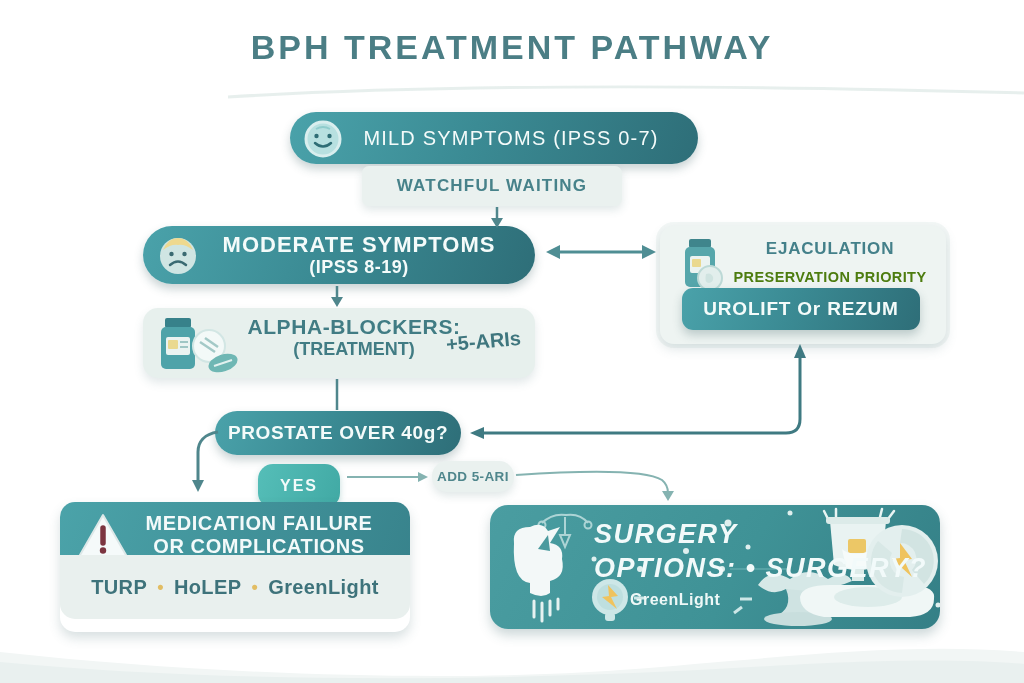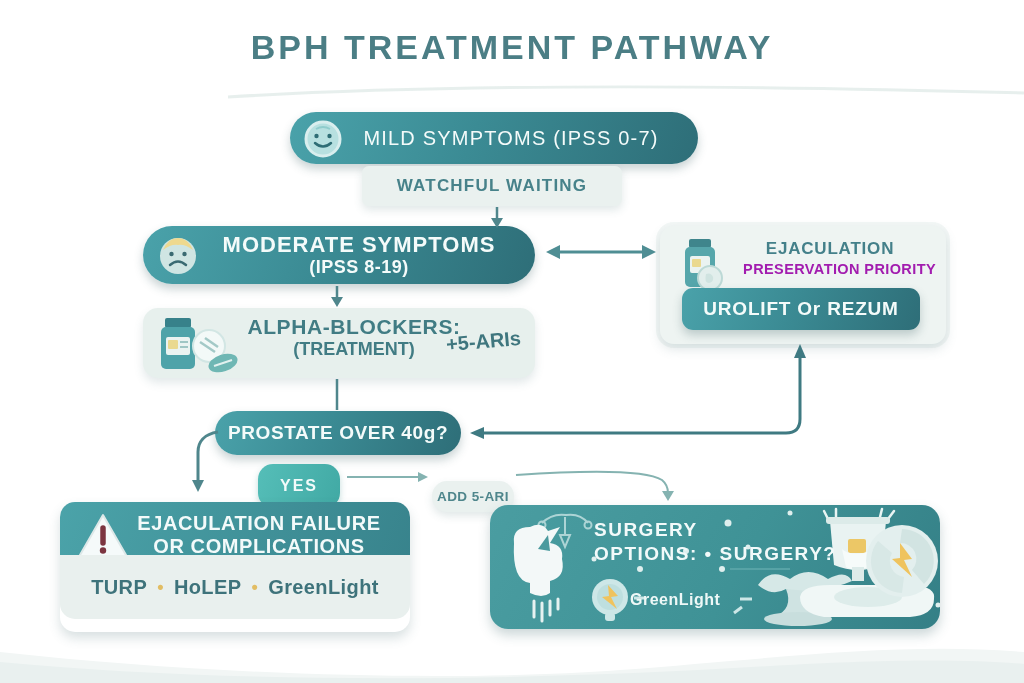--- a/index.html
+++ b/index.html
@@ -37,21 +37,21 @@
   #moderate{left:143px;top:226px;width:392px;height:58px;border-radius:29px;}
   #moderate .l1{font-size:22px;font-weight:700;letter-spacing:1px;}
   #moderate .l2{font-size:18px;font-weight:700;letter-spacing:.5px;}
   #moderate .tx{margin-left:40px;}
   #moderate-icon{position:absolute;left:12px;top:6px;}
   
   #ejac{left:660px;top:226px;width:286px;height:118px;border-radius:14px;background:#eef4f2;
     box-shadow:0 5px 12px rgba(70,110,115,.18), 0 0 0 4px rgba(233,241,239,.55);}
   #ejac .hdr{position:absolute;left:64px;top:13px;width:212px;}
   #ejac .l1{font-size:17px;font-weight:700;letter-spacing:.8px;color:#44808a;text-align:center;}
-  #ejac .l2{font-size:14.5px;font-weight:700;letter-spacing:.4px;color:#a21caf;text-align:right;margin-top:2px;}
+  #ejac .l2{font-size:14.5px;font-weight:700;letter-spacing:.4px;color:#4d7c0f;text-align:center;margin-top:10px;}
   #ejac-btn{position:absolute;left:22px;top:62px;width:238px;height:42px;border-radius:11px;
     font-size:19px;font-weight:700;letter-spacing:.8px;}
   #ejac-icon{position:absolute;left:20px;top:10px;}
   
   #alpha{left:143px;top:308px;width:392px;height:70px;border-radius:15px;background:#e7f0ed;
     box-shadow:0 5px 10px rgba(70,110,115,.15);}
   #alpha .tx{position:absolute;left:96px;top:7px;width:230px;color:#417c84;}
   #alpha .l1{font-size:21px;font-weight:700;letter-spacing:.6px;}
   #alpha .l2{font-size:18px;font-weight:700;}
   #alpha-ann{position:absolute;right:14px;top:22px;font-size:20px;font-weight:700;
@@ -61,40 +61,40 @@
   #prostate{left:215px;top:411px;width:246px;height:44px;border-radius:22px;
     font-size:19px;font-weight:700;letter-spacing:.6px;}
   
   #yes{left:258px;top:464px;width:82px;height:44px;border-radius:15px;
     background:linear-gradient(110deg,#55beb8,#41a9a4);
     box-shadow:0 3px 6px rgba(60,140,135,.3);
     display:flex;align-items:center;justify-content:center;
     color:#f2fbfa;font-size:16px;font-weight:700;letter-spacing:2px;}
   #add5ari{left:432px;top:461px;width:82px;height:31px;border-radius:15px;
     display:flex;align-items:center;justify-content:center;
-    font-size:13.5px;font-weight:700;letter-spacing:.4px;color:#4f868c;margin-top:20px;}
+    font-size:13.5px;font-weight:700;letter-spacing:.4px;color:#4f868c;}
   
   #medfail{left:60px;top:502px;width:350px;height:130px;border-radius:15px;
     box-shadow:0 6px 12px rgba(60,100,105,.2);}
   #medfail-hdr{position:absolute;left:0;top:0;width:350px;height:66px;border-radius:15px 15px 0 0;
     background:linear-gradient(110deg,#4ba3a9 0%,#38838c 100%);
     display:flex;align-items:center;justify-content:center;}
   #medfail-hdr .tx{margin-left:48px;color:#f3fafa;}
   #medfail-hdr .l1,#medfail-hdr .l2{font-size:20px;font-weight:700;letter-spacing:.6px;}
   #medfail-icon{position:absolute;left:16px;top:9px;}
   #medfail-body{position:absolute;left:0;top:53px;width:350px;height:64px;border-radius:0 0 15px 15px;
     background:#e9f0ee;display:flex;align-items:center;justify-content:center;gap:10px;
     font-size:20px;font-weight:700;color:#3e737b;letter-spacing:.4px;}
   .gold-dot{color:#e2bd63;font-size:18px;}
   
   #surgery{left:490px;top:505px;width:450px;height:124px;border-radius:18px;
     background:linear-gradient(120deg,#4a9da1 0%,#3f9296 55%,#347f86 100%);
     box-shadow:0 6px 12px rgba(50,95,100,.25);}
   #surgery .tx{position:absolute;left:104px;top:13px;text-align:left;color:#f2fafa;}
-  #surgery .l1,#surgery .l2{font-size:19px;font-weight:700;letter-spacing:1.5px;line-height:1.25;}
+  #surgery .l1,#surgery .l2{font-size:27px;font-weight:700;letter-spacing:1.5px;line-height:1.25;font-style:italic;}
   #surgery-sub{position:absolute;left:140px;top:86px;font-size:16px;font-weight:700;
     letter-spacing:.5px;color:#eef8f7;}
   
   #bg-decor,#arrows,#surgery-art{pointer-events:none;}
 </style>
 </head>
 <body>
 
 <div id="stage">
 
@@ -187,21 +187,21 @@
     </div>
 
   <div id="medfail" class="abs">
     <div id="medfail-hdr">
       <svg id="medfail-icon" width="54" height="50" viewBox="0 0 54 50">
         <path d="M27,4 L50,44 Q51,47 47,47 L7,47 Q3,47 4,44 Z" fill="#f5fafa" stroke="#dde8e8" stroke-width="2" stroke-linejoin="round"></path>
         <line x1="27" y1="17" x2="27" y2="32" stroke="#7c3540" stroke-width="5.5" stroke-linecap="round"></line>
         <circle cx="27" cy="39.5" r="3.2" fill="#7c3540"></circle>
       </svg>
       <div class="tx">
-        <div class="l1">EJACULATION FAILURE</div>
+        <div class="l1">MEDICATION FAILURE</div>
         <div class="l2">OR COMPLICATIONS</div>
       </div>
     </div>
     <div id="medfail-body">
       <span>TURP</span>
       <span class="gold-dot">•</span>
       <span>HoLEP</span>
       <span class="gold-dot">•</span>
       <span>GreenLight</span>
     </div>

